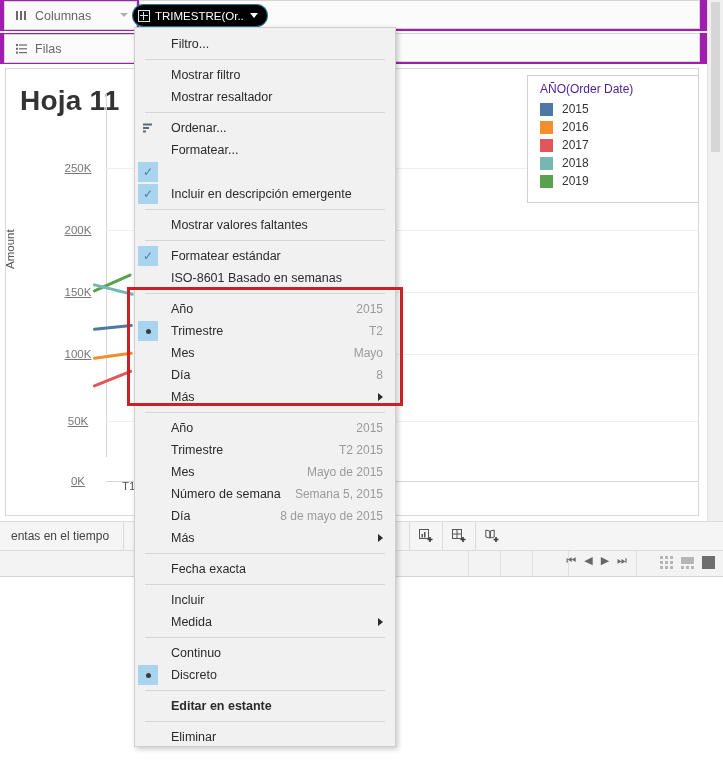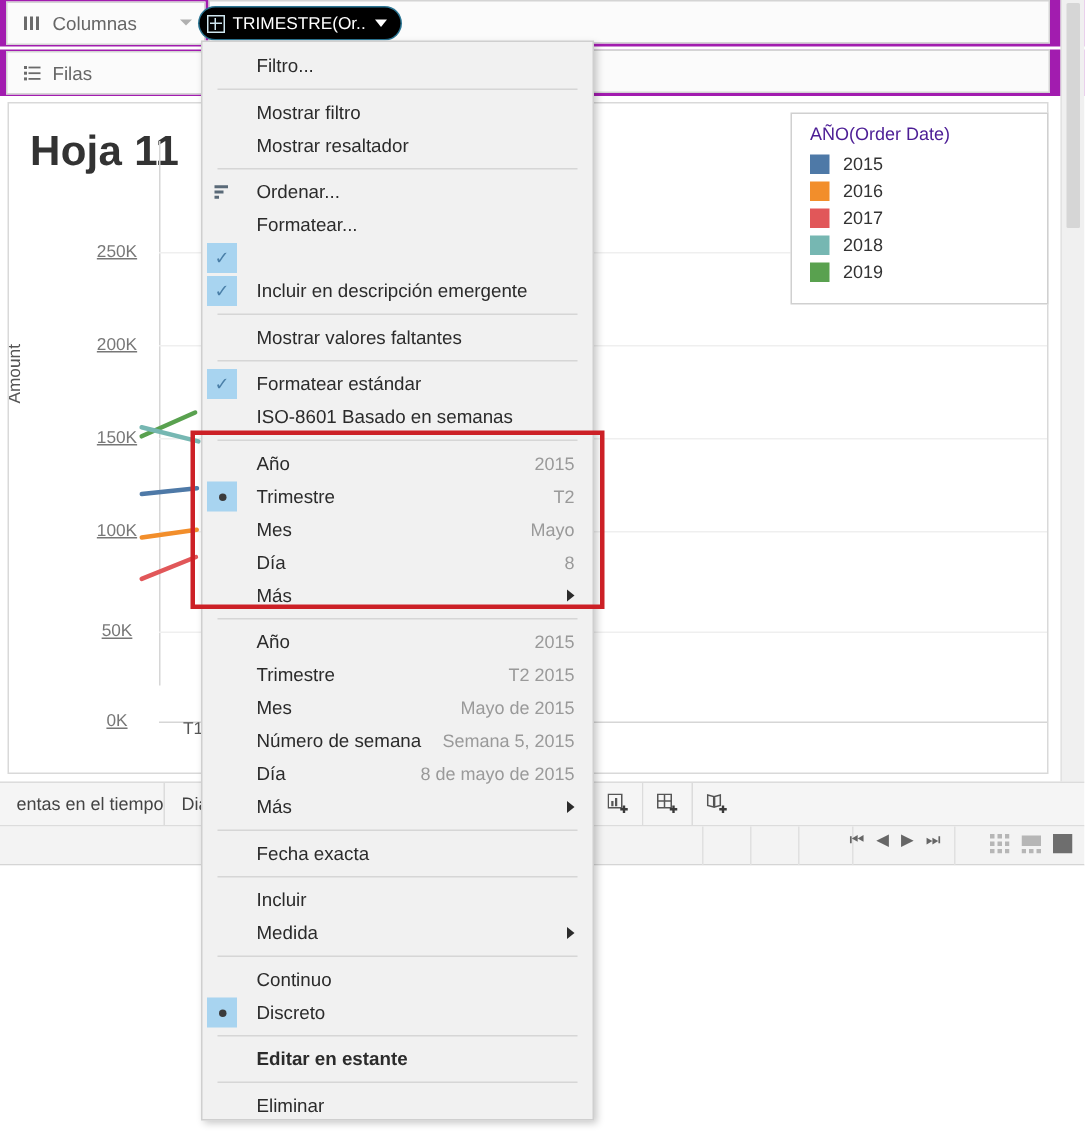--- a/index.html
+++ b/index.html
@@ -365,21 +365,21 @@
       <span class="legend-swatch" style="background:#59a14f"></span>
       <span class="legend-text">2019</span>
     </div>
   </div>
 
   <div class="scroll-v">
     <div class="thumb"></div>
   </div>
 
   <div class="tabbar">
-    <div class="tab" style="width:110px;">
+    <div class="tab" style="width:124px;">
       <span class="tab-label">entas en el tiempo</span>
     </div>
     <div class="tab" style="width:46px;">
       <span class="tab-label">Dia</span>
     </div>
     <div class="tab" style="width:34px;">
       <span class="tab-label">ón</span>
     </div>
     <div class="tab" style="width:110px;">
       <span class="tab-ico">

